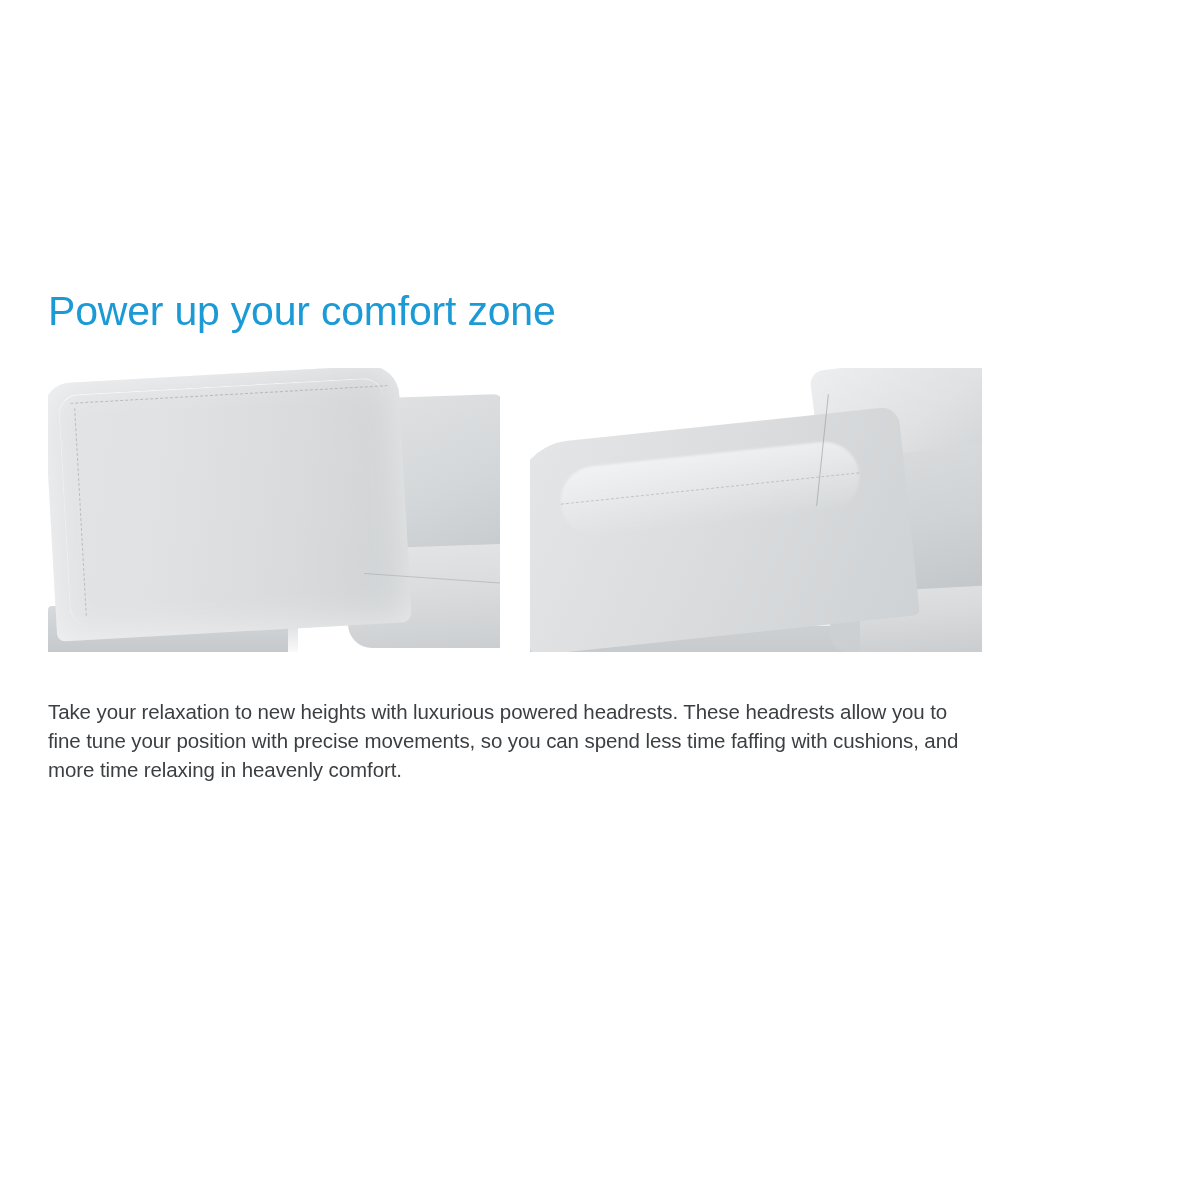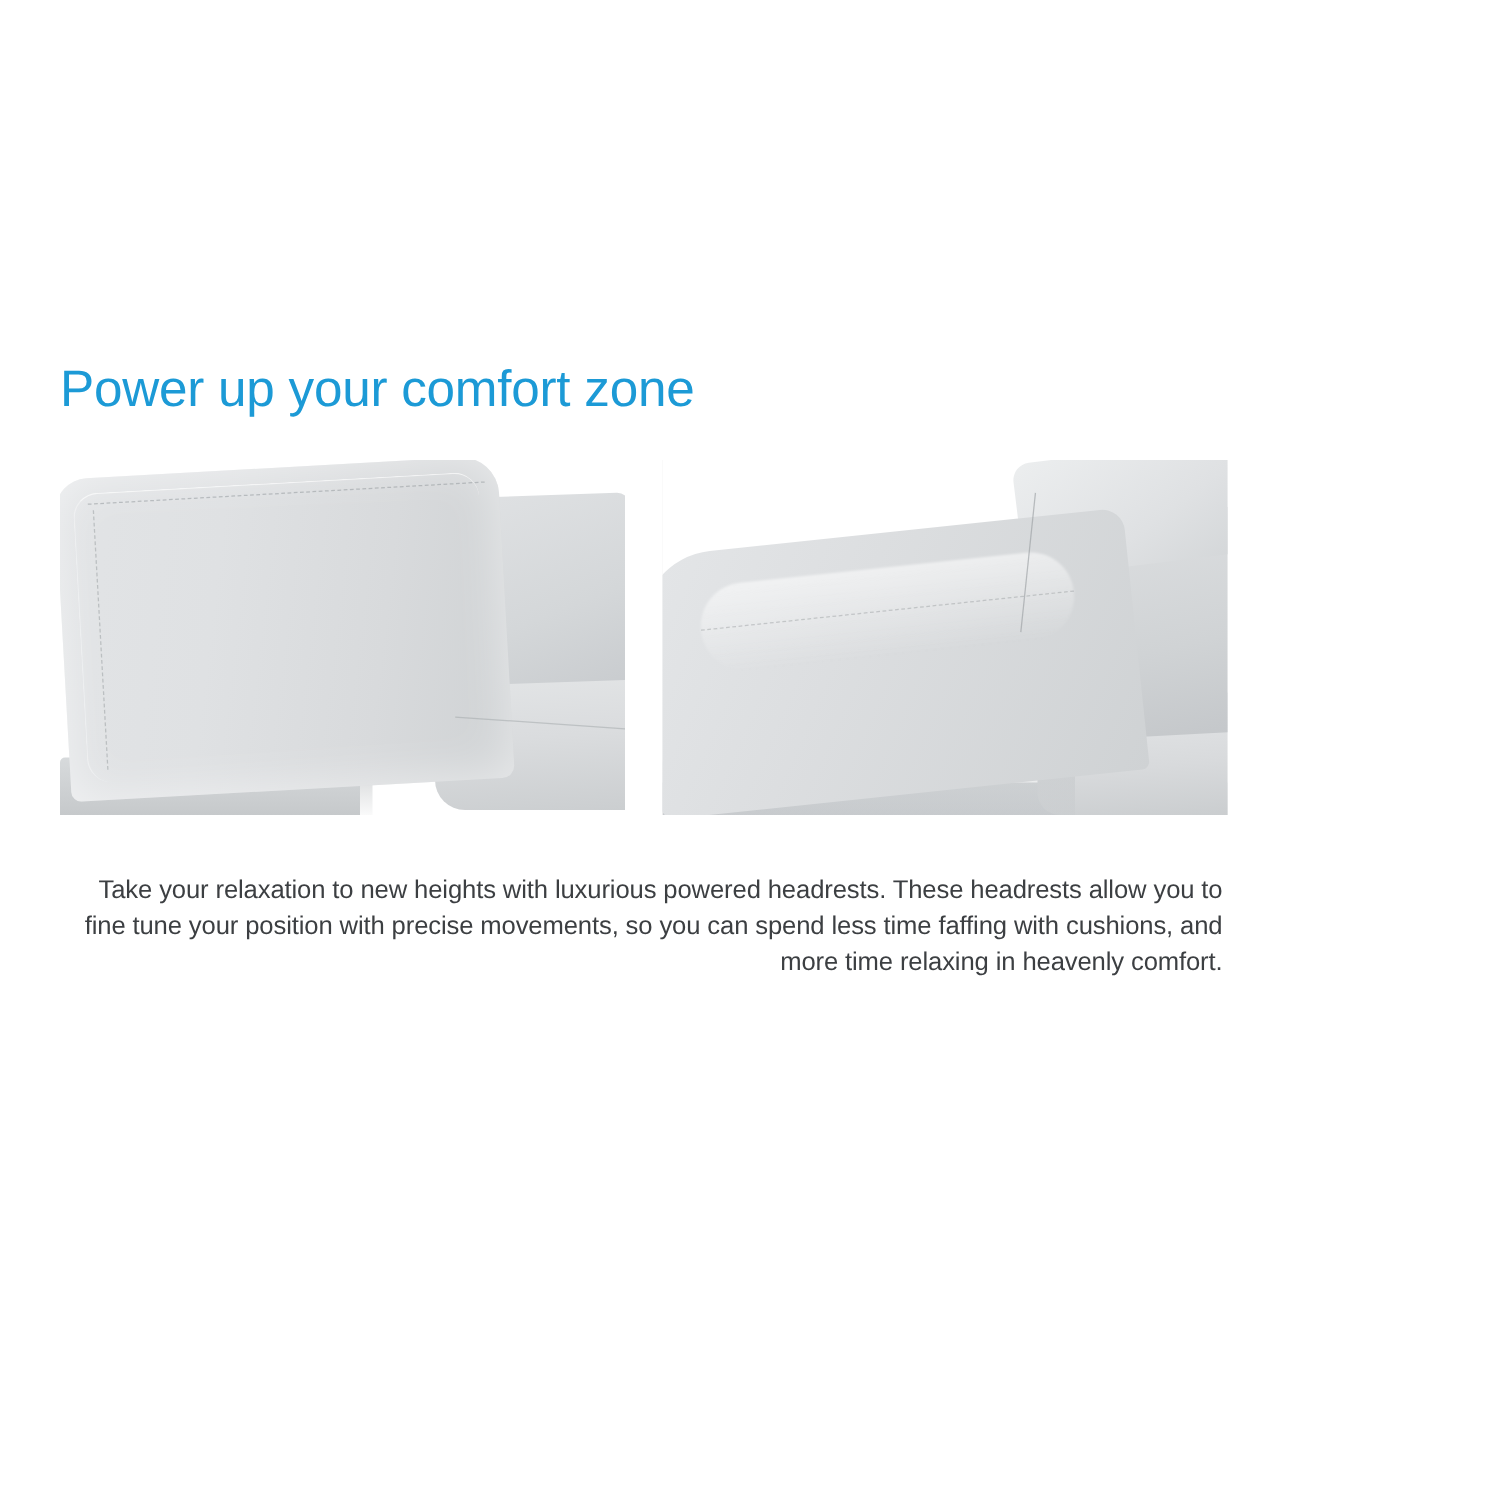--- a/index.html
+++ b/index.html
@@ -241,21 +241,20 @@
     left: 48px;
     top: 697px;
     width: 930px;
     font-size: 20.5px;
     line-height: 29px;
     color: #3c3f42;
     letter-spacing: -0.1px;
   }
   .body-copy p {
     margin: 0;
-    text-align: right;
   }
   .body-copy p + p {
     margin-top: 29px;
   }
 </style>
 </head>
 <body>
 
 <div class="page">
 

